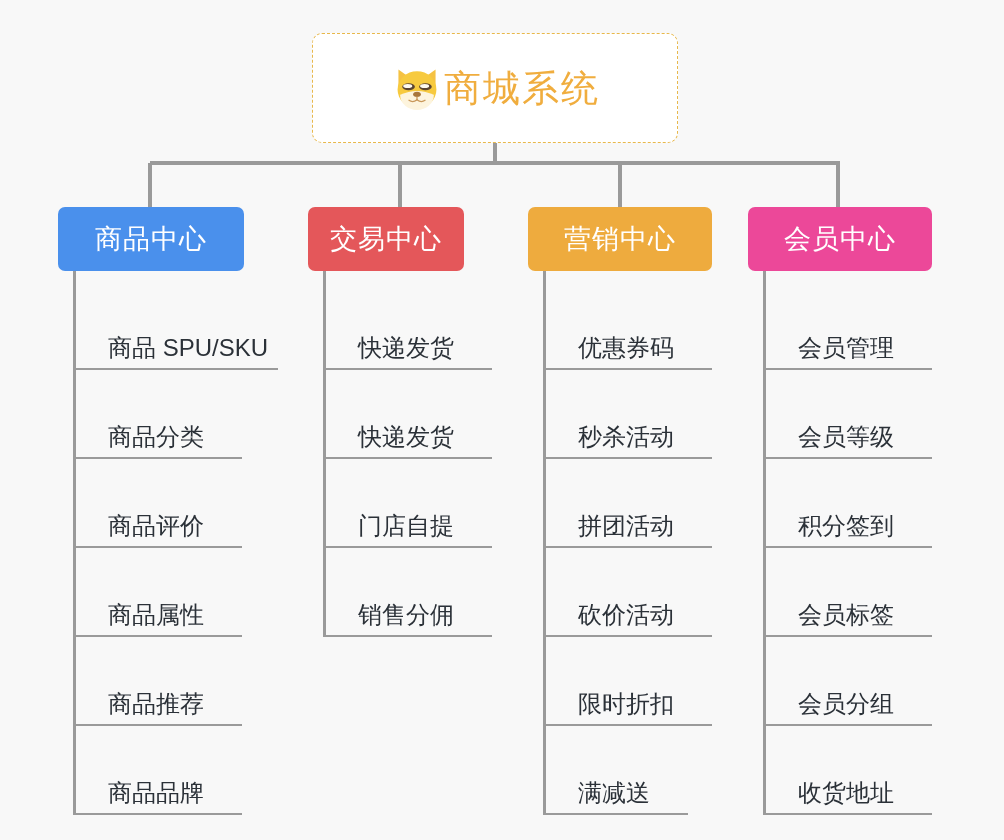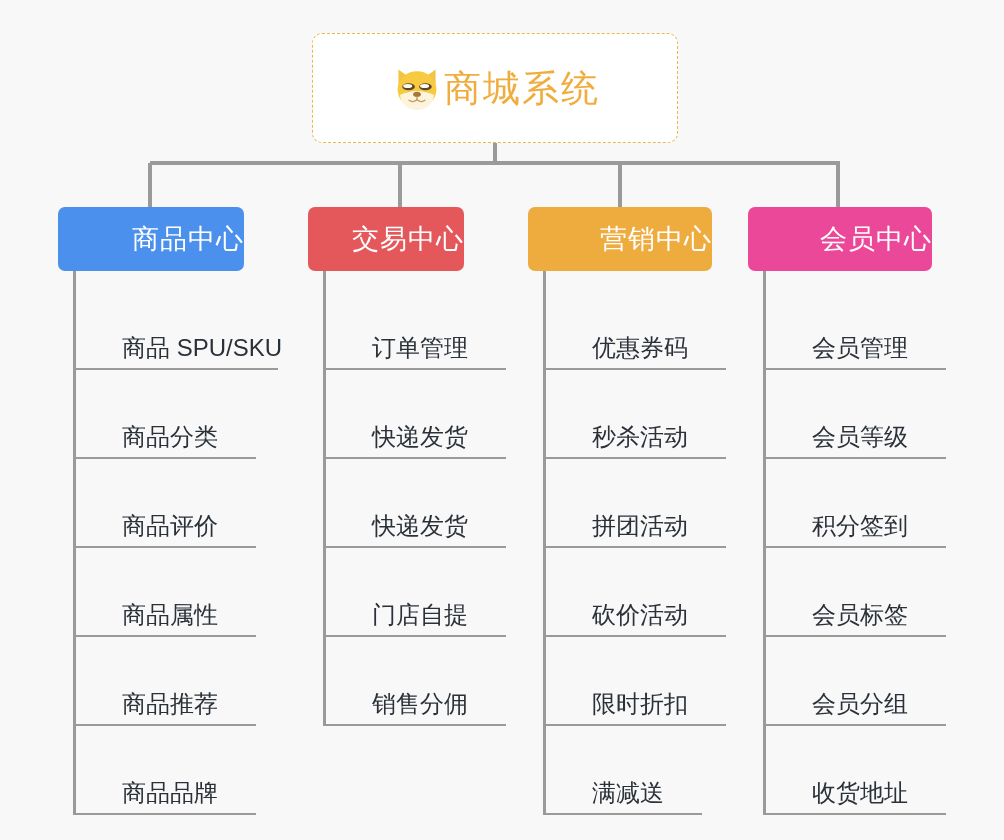--- a/index.html
+++ b/index.html
@@ -75,21 +75,21 @@
   .col-0 { left: 58px; }
   .col-1 { left: 308px; }
   .col-2 { left: 528px; }
   .col-3 { left: 748px; }
 
   .cat-box {
     height: 64px;
     border-radius: 7px;
     display: flex;
     align-items: center;
-    justify-content: flex-end;
+    justify-content: center;
     color: #ffffff;
     font-size: 27px;
     letter-spacing: 1px;
     white-space: nowrap;
   }
   .cat-box.w-186 { width: 186px; }
   .cat-box.w-188 { width: 156px; }
   .cat-box.w-184 { width: 184px; }
 
   
@@ -100,21 +100,21 @@
     border-left: 3px solid #9a9a9a;
   }
   .item {
     position: relative;
     height: 89px;
     display: flex;
     align-items: flex-end;
   }
   .item-inner {
     position: relative;
-    padding: 0 0 7px 46px;
+    padding: 0 0 7px 32px;
     border-bottom: 2px solid #9a9a9a;
     min-width: 0;
   }
   .item-label {
     font-size: 24px;
     line-height: 1.1;
     color: #2b3138;
     white-space: nowrap;
     display: block;
     padding-right: 38px;
@@ -195,25 +195,20 @@
       </div>
     </div>
 
     <div class="column col-1">
       <div class="cat-box w-188" style="background: rgb(228, 87, 90);">
         <span>交易中心</span>
       </div>
       <div class="item-list">
         <div class="item">
             <div class="item-inner">
-              <span class="item-label">订单管理</span>
-            </div>
-          </div>
-        <div class="item">
-            <div class="item-inner">
               <span class="item-label">快递发货</span>
             </div>
           </div>
         <div class="item">
             <div class="item-inner">
               <span class="item-label">快递发货</span>
             </div>
           </div>
         <div class="item">
             <div class="item-inner">

